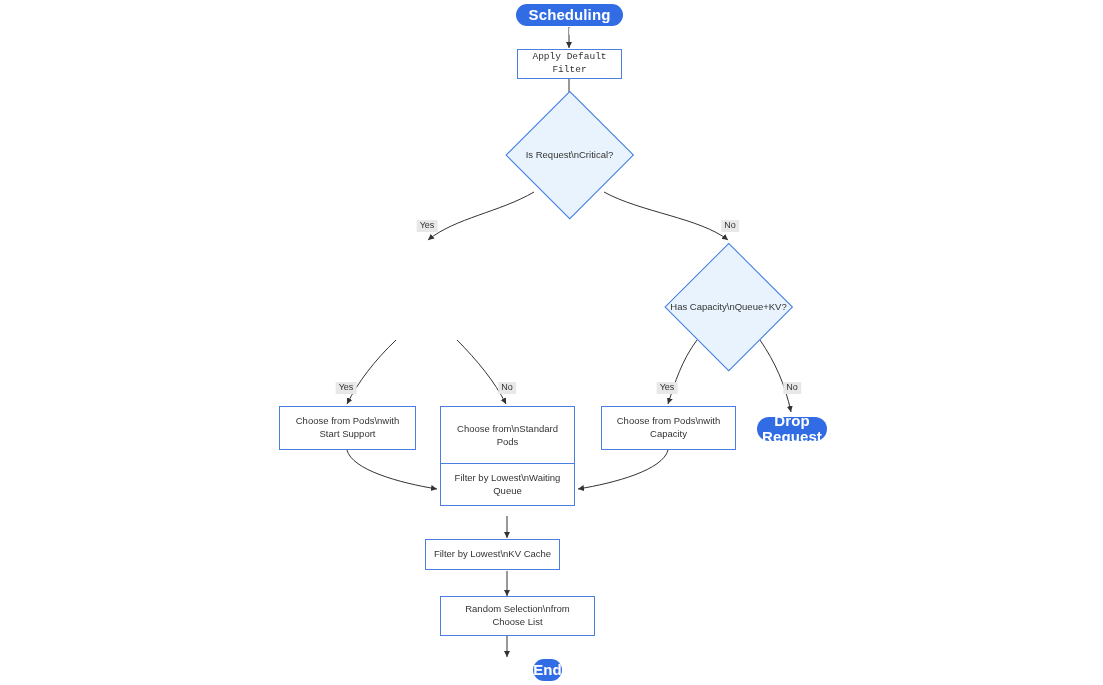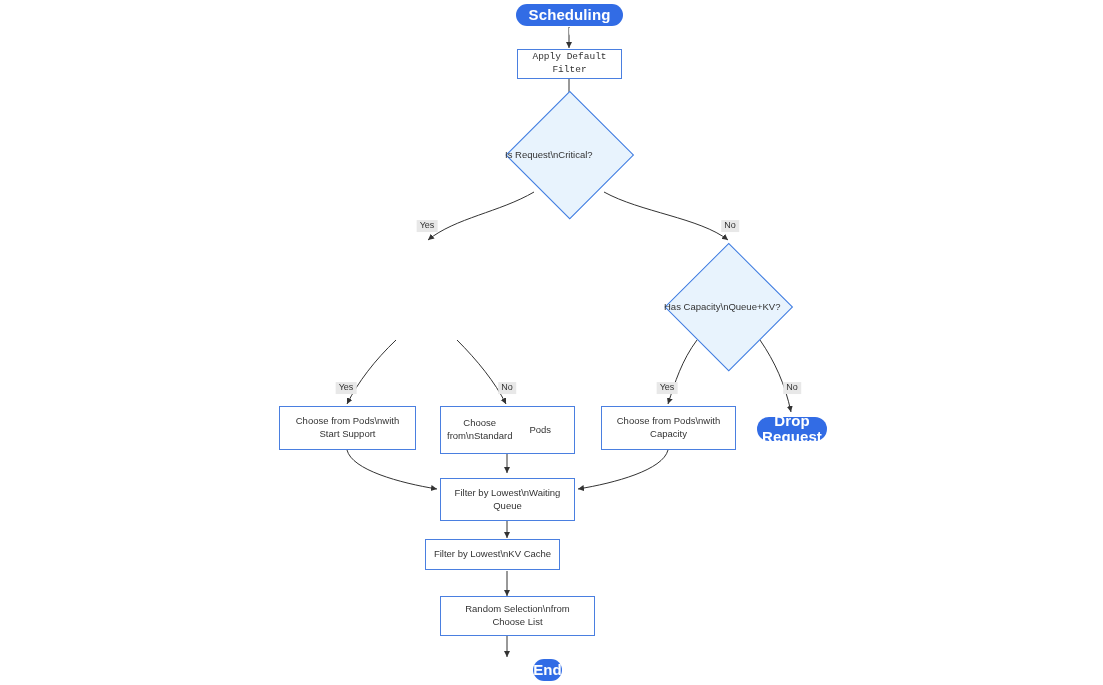--- a/index.html
+++ b/index.html
@@ -63,20 +63,21 @@
   }
   .process .txt {
     display: block;
     width: 100%;
   }
   
   .decision-wrap {
     position: absolute;
     display: flex;
     align-items: center;
+    justify-content: center;
   }
   .decision-shape {
     position: absolute;
     left: 0; top: 0;
     width: 100%;
     height: 100%;
   }
   .decision-shape > div {
     position: absolute;
     left: 50%;
@@ -170,35 +171,35 @@
         <div></div>
       </div>
     <span class="decision-label">Has Capacity\nQueue+KV?</span>
   </div>
 
   <div class="node process" style="left:279px; top:406px; width:137px; height:44px; flex-direction:column;">
     <span class="txt">Choose from Pods\nwith</span>
     <span class="txt">Start Support</span>
   </div>
 
-  <div class="node process" style="left:440px; top:406px; width:135px; height:48px; flex-direction:row;">
+  <div class="node process" style="left:440px; top:406px; width:135px; height:60px; flex-direction:column;">
     <span class="txt">Choose from\nStandard</span>
     <span class="txt">Pods</span>
   </div>
 
   <div class="node process" style="left:601px; top:406px; width:135px; height:44px; flex-direction:column;">
     <span class="txt">Choose from Pods\nwith</span>
     <span class="txt">Capacity</span>
   </div>
 
   <div class="node terminal" style="left:757px; top:417px; width:70px; height:24px;">
     <span>Drop Request</span>
   </div>
 
-  <div class="node process" style="left:440px; top:478px; width:135px; height:43px; flex-direction:column;">
+  <div class="node process" style="left:440px; top:463px; width:135px; height:43px; flex-direction:column;">
     <span class="txt">Filter by Lowest\nWaiting</span>
     <span class="txt">Queue</span>
   </div>
 
   <div class="node process" style="left:425px; top:539px; width:135px; height:31px;">
     <span class="txt">Filter by Lowest\nKV Cache</span>
   </div>
 
   <div class="node process" style="left:440px; top:596px; width:155px; height:40px; flex-direction:column;">
     <span class="txt">Random Selection\nfrom</span>

